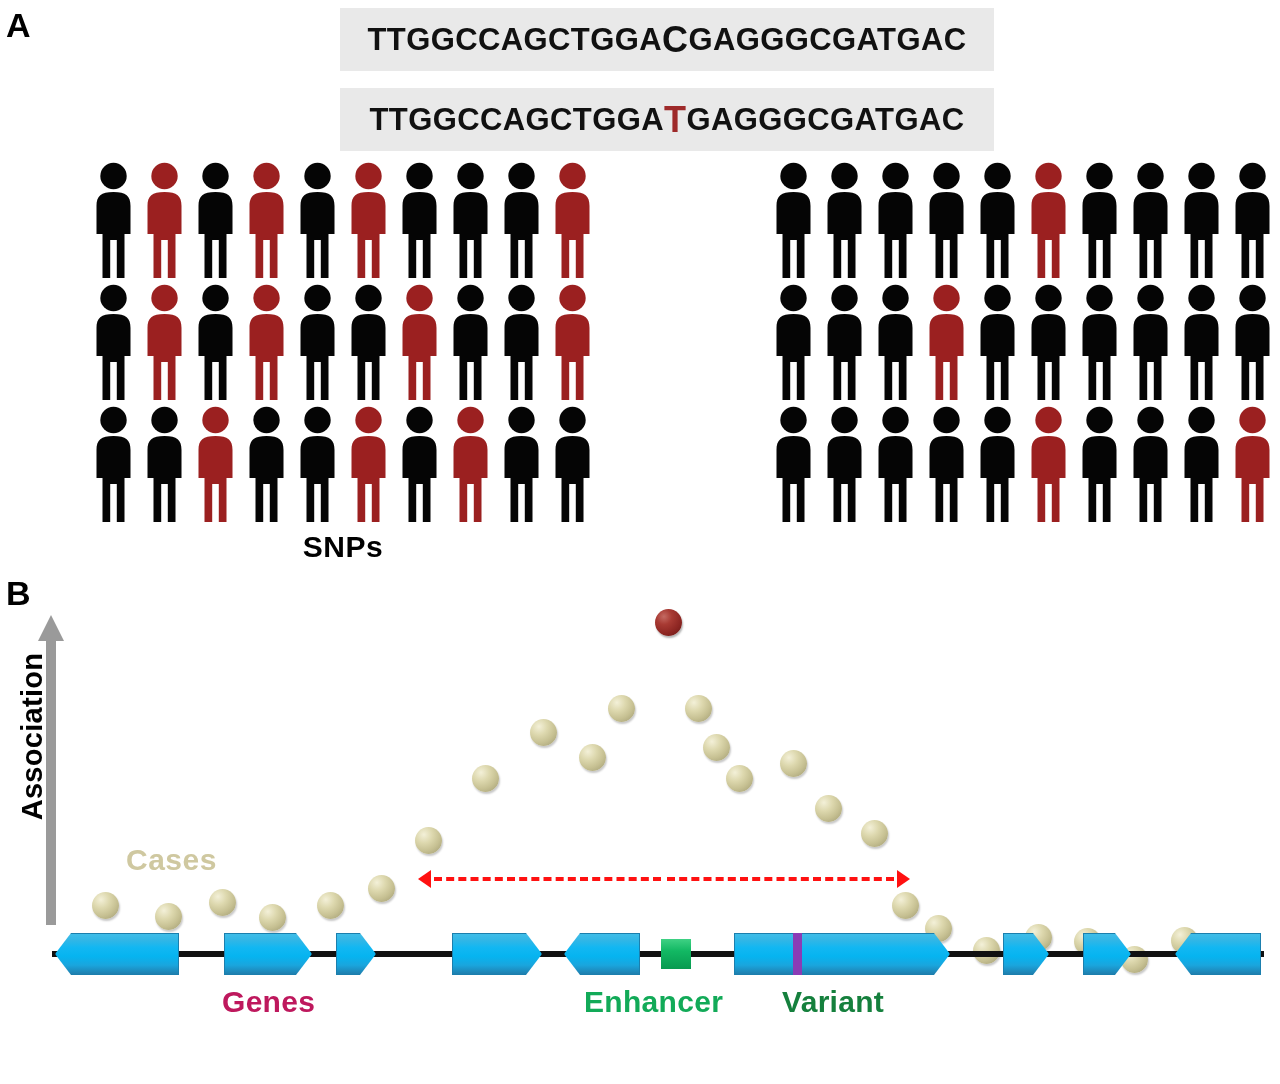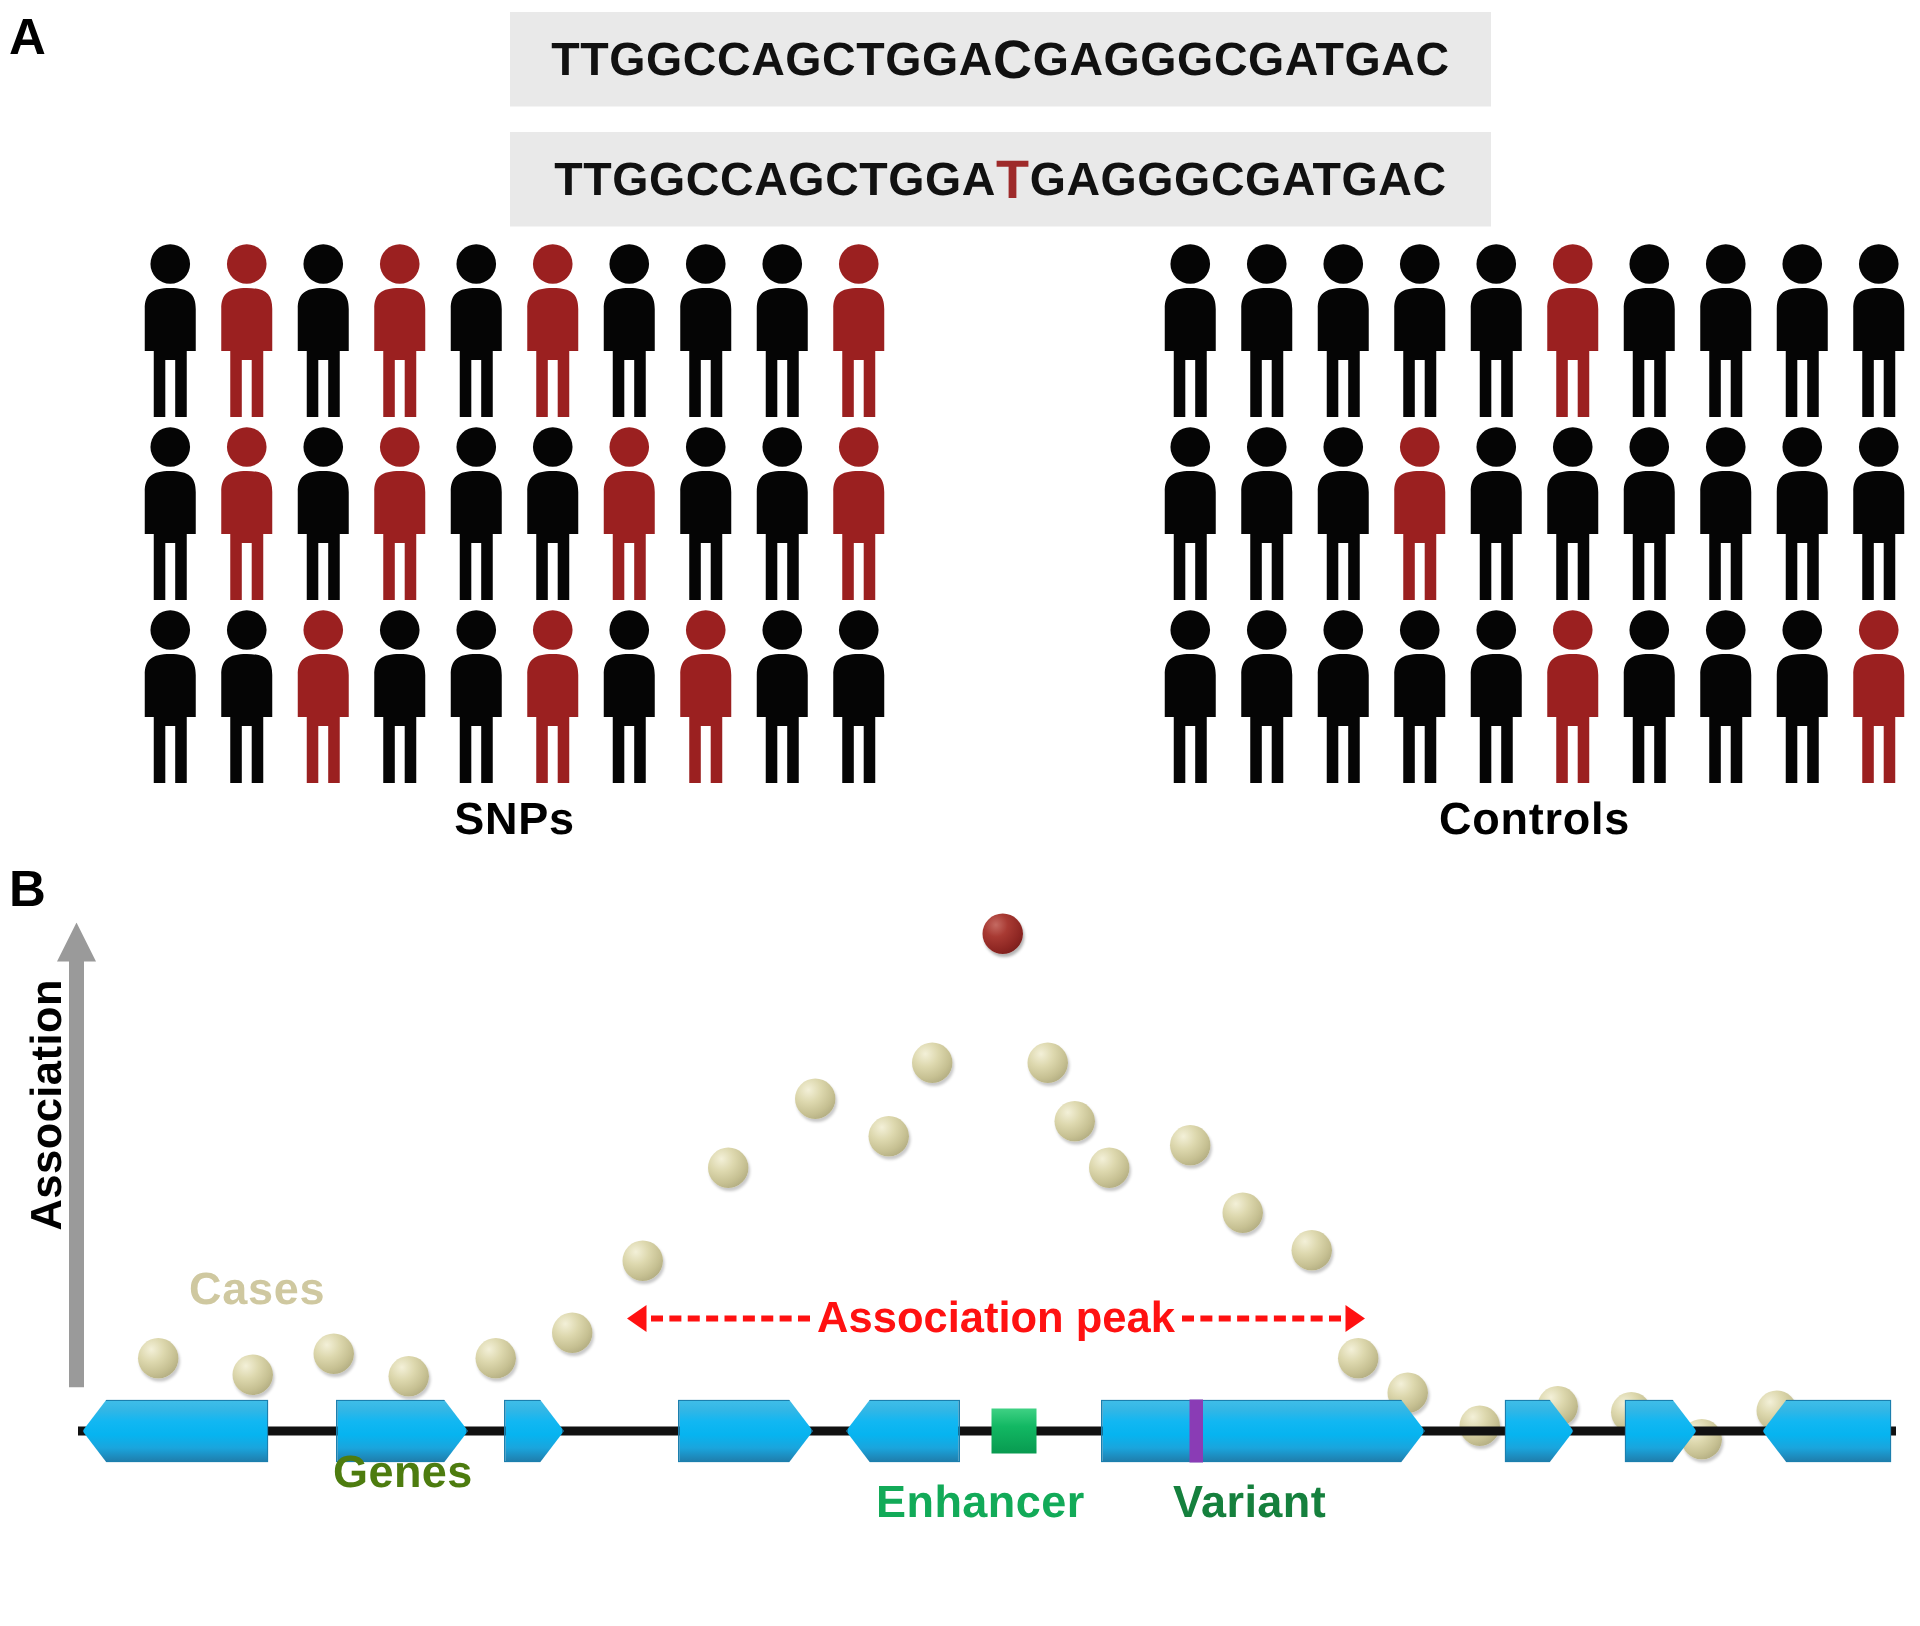--- a/index.html
+++ b/index.html
@@ -147,21 +147,21 @@
   }
 
   
   .track-legend {
     position: absolute;
     font-weight: bold;
     font-size: 30px;
     letter-spacing: 0.3px;
     white-space: nowrap;
   }
-  #legend-genes    { top: 390px; color: #4d7c0f; }
+  #legend-genes    { top: 410px; color: #be185d; }
   #legend-enhancer { top: 410px; color: #12aa58; }
   #legend-variant  { top: 410px; color: #15803d; }
 </style>
 </head>
 <body>
 
 <div id="stage">
 
   <div class="panel-letter" id="panel-a-letter">A</div>
 
@@ -535,21 +535,20 @@
             <path fill="#050505" d="M25.5 32 C13 32 8.5 36 8.5 46 L8.5 74 L14.5 74 L14.5 118 L22.2 118 L22.2 80 L28.8 80 L28.8 118 L36.5 118 L36.5 74 L42.5 74 L42.5 46 C42.5 36 38 32 25.5 32 Z"></path>
           </svg>
         </div>
         <div class="person">
           <svg viewBox="0 0 51 122">
             <circle cx="25.5" cy="16" r="13.2" fill="#9b2020"></circle>
             <path fill="#9b2020" d="M25.5 32 C13 32 8.5 36 8.5 46 L8.5 74 L14.5 74 L14.5 118 L22.2 118 L22.2 80 L28.8 80 L28.8 118 L36.5 118 L36.5 74 L42.5 74 L42.5 46 C42.5 36 38 32 25.5 32 Z"></path>
           </svg>
         </div>
       </div>
-    <div class="group-label">Controls</div>
   </div>
 
   <div class="panel-letter" id="panel-b-letter">B</div>
 
   <div id="plot-area">
 
     <svg id="assoc-axis" viewBox="0 0 26 310">
       <polygon points="13,0 26,26 18,26 18,310 8,310 8,26 0,26" fill="#9a9a9a"></polygon>
     </svg>
 
@@ -582,21 +581,20 @@
         <div class="snp" style="left: 1171px; top: 352px;"></div>
         <div class="snp" style="left: 1223px; top: 369px;"></div>
         <div class="snp lead" style="left: 655px; top: 34px;"></div>
       </div>
 
     <div id="snps-caption">Cases</div>
 
     <div id="assoc-peak-annot">
       <div class="arrow-head left"></div>
       <div class="dash-line"></div>
-      <div id="assoc-peak-label">Association peak</div>
       <div class="dash-line"></div>
       <div class="arrow-head right"></div>
     </div>
 
     <div id="gene-track">
       <div id="gene-baseline"></div>
     <div class="gene left" style="left: 55px; width: 124px;"></div>
         <div class="gene right" style="left: 224px; width: 88px;"></div>
         <div class="gene right" style="left: 336px; width: 40px;"></div>
         <div class="gene right" style="left: 452px; width: 90px;"></div>

